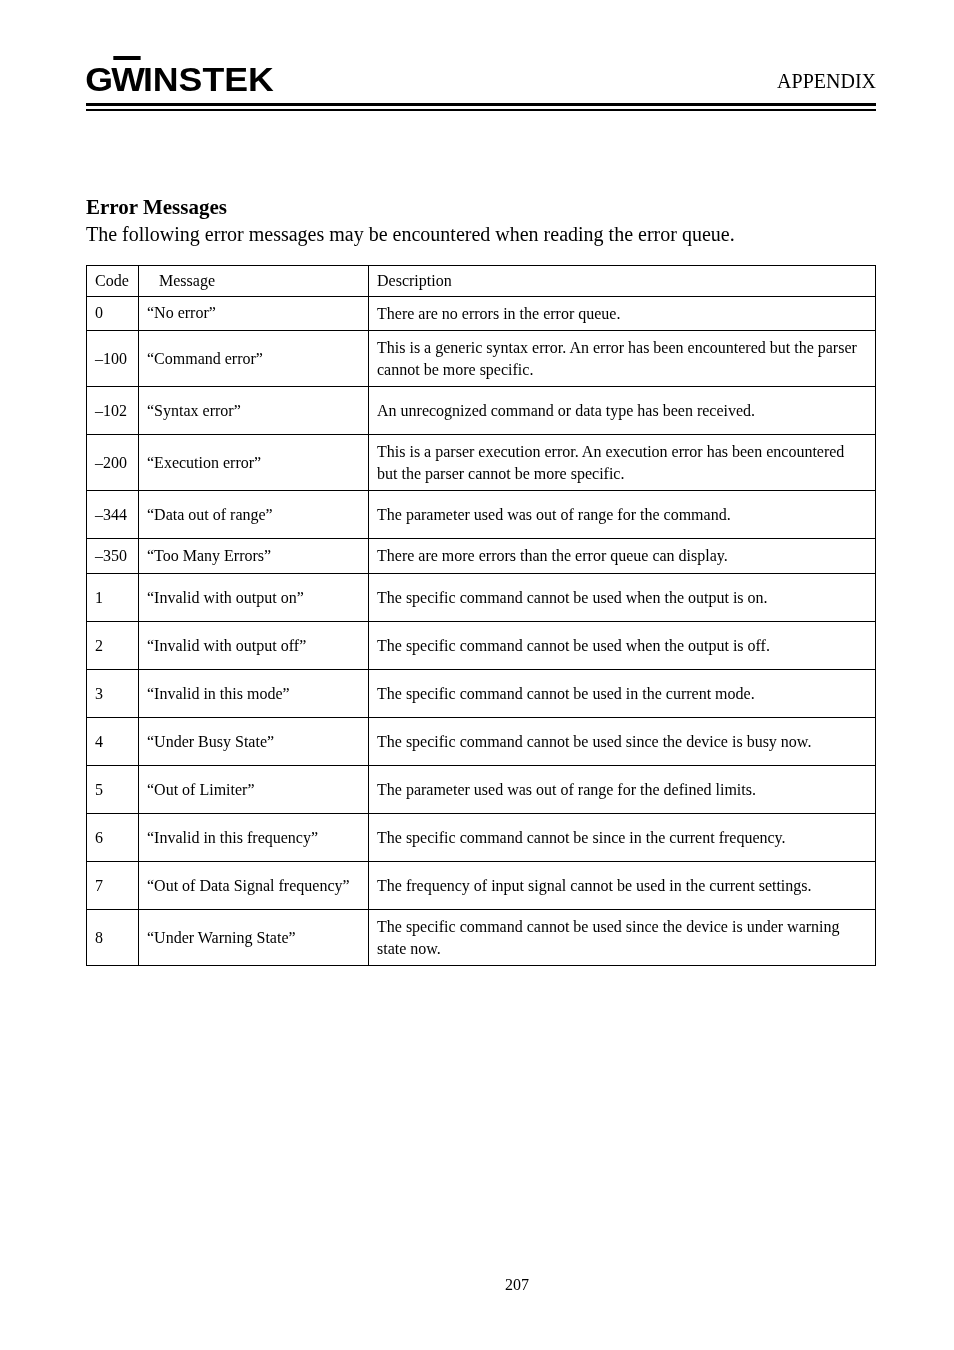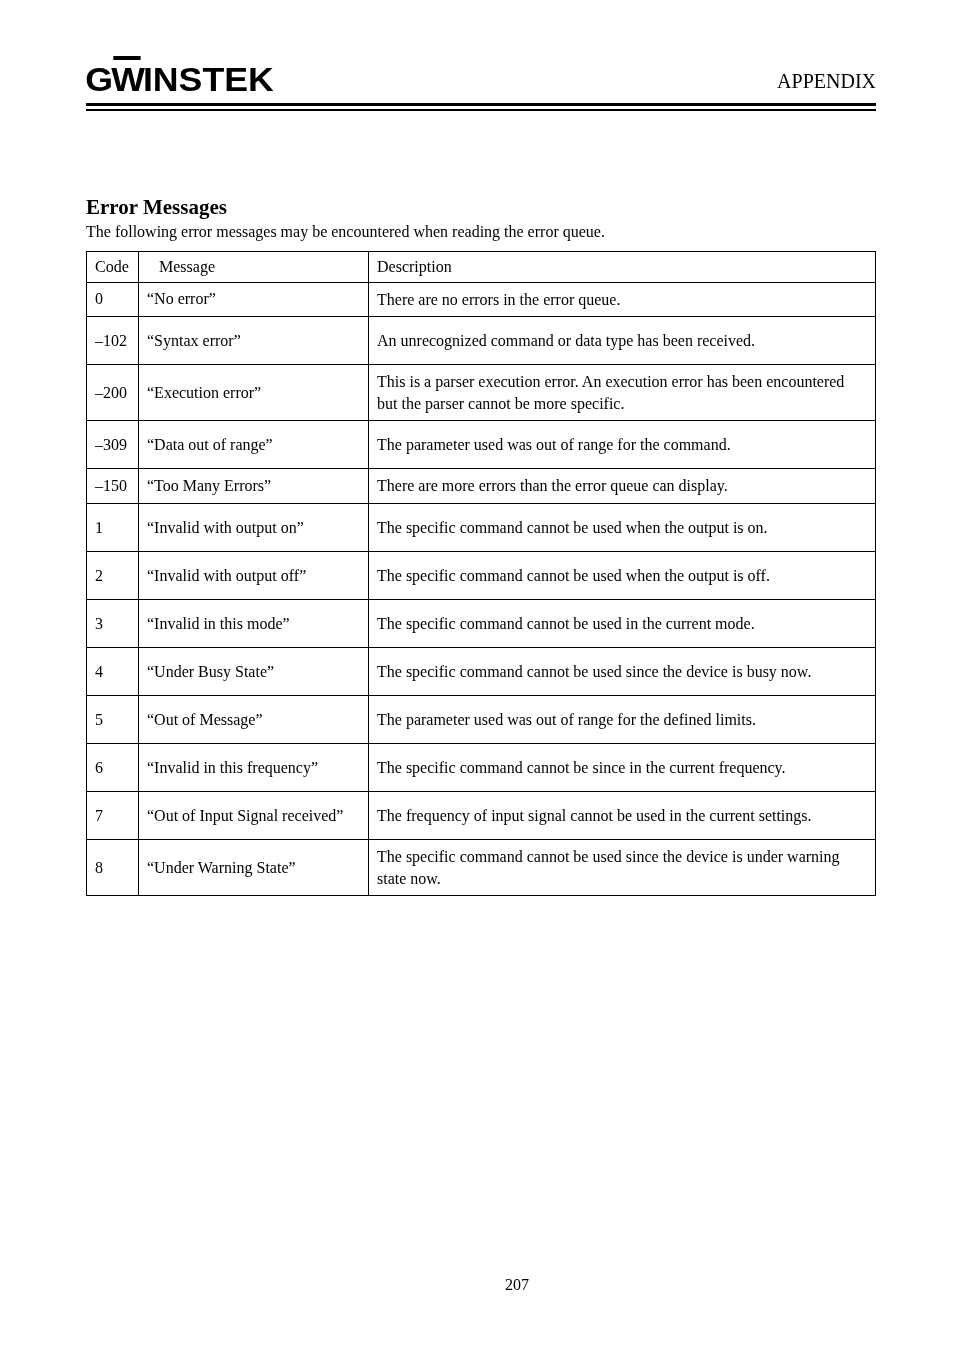--- a/index.html
+++ b/index.html
@@ -73,23 +73,23 @@
   }
   .content {
     margin-top: 84px;
   }
   .appendix-title {
     font-size: 21px;
     font-weight: bold;
     font-family: "Times New Roman", Times, serif;
   }
   .appendix-desc {
-    font-size: 16px;
+    font-size: 20px;
     line-height: 1.45;
-    margin-bottom: 8px;
+    margin-bottom: 16px;
   }
   table.err-table {
     border-collapse: collapse;
     width: 100%;
   }
   table.err-table th,
   table.err-table td {
     border: 1px solid #000;
     padding: 6px 8px;
     vertical-align: middle;
@@ -154,36 +154,41 @@
           <th>Description</th>
         </tr>
       </thead>
       <tbody id="tbody">
           <tr class="row-short">
             <td class="code-cell">0</td>
             <td class="msg-cell">“No error”</td>
             <td class="desc-cell">There are no errors in the error queue.</td>
           </tr>
           <tr class="row-tall">
+            <td class="code-cell">–100</td>
+            <td class="msg-cell">“Command error”</td>
+            <td class="desc-cell">This is a generic syntax error. An error has been encountered but the parser cannot be more specific.</td>
+          </tr>
+          <tr class="row-tall">
             <td class="code-cell">–102</td>
             <td class="msg-cell">“Syntax error”</td>
             <td class="desc-cell">An unrecognized command or data type has been received.</td>
           </tr>
           <tr class="row-tall">
             <td class="code-cell">–200</td>
             <td class="msg-cell">“Execution error”</td>
             <td class="desc-cell">This is a parser execution error. An execution error has been encountered but the parser cannot be more specific.</td>
           </tr>
           <tr class="row-tall">
-            <td class="code-cell">–309</td>
+            <td class="code-cell">–344</td>
             <td class="msg-cell">“Data out of range”</td>
             <td class="desc-cell">The parameter used was out of range for the command.</td>
           </tr>
           <tr class="row-short">
-            <td class="code-cell">–150</td>
+            <td class="code-cell">–350</td>
             <td class="msg-cell">“Too Many Errors”</td>
             <td class="desc-cell">There are more errors than the error queue can display.</td>
           </tr>
           <tr class="row-tall">
             <td class="code-cell">1</td>
             <td class="msg-cell">“Invalid with output on”</td>
             <td class="desc-cell">The specific command cannot be used when the output is on.</td>
           </tr>
           <tr class="row-tall">
             <td class="code-cell">2</td>
@@ -195,31 +200,31 @@
             <td class="msg-cell">“Invalid in this mode”</td>
             <td class="desc-cell">The specific command cannot be used in the current mode.</td>
           </tr>
           <tr class="row-tall">
             <td class="code-cell">4</td>
             <td class="msg-cell">“Under Busy State”</td>
             <td class="desc-cell">The specific command cannot be used since the device is busy now.</td>
           </tr>
           <tr class="row-tall">
             <td class="code-cell">5</td>
-            <td class="msg-cell">“Out of Message”</td>
+            <td class="msg-cell">“Out of Limiter”</td>
             <td class="desc-cell">The parameter used was out of range for the defined limits.</td>
           </tr>
           <tr class="row-tall">
             <td class="code-cell">6</td>
             <td class="msg-cell">“Invalid in this frequency”</td>
             <td class="desc-cell">The specific command cannot be since in the current frequency.</td>
           </tr>
           <tr class="row-tall">
             <td class="code-cell">7</td>
-            <td class="msg-cell">“Out of Input Signal received”</td>
+            <td class="msg-cell">“Out of Data Signal frequency”</td>
             <td class="desc-cell">The frequency of input signal cannot be used in the current settings.</td>
           </tr>
           <tr class="row-tall">
             <td class="code-cell">8</td>
             <td class="msg-cell">“Under Warning State”</td>
             <td class="desc-cell">The specific command cannot be used since the device is under warning state now.</td>
           </tr>
         </tbody>
     </table>
   </div>

